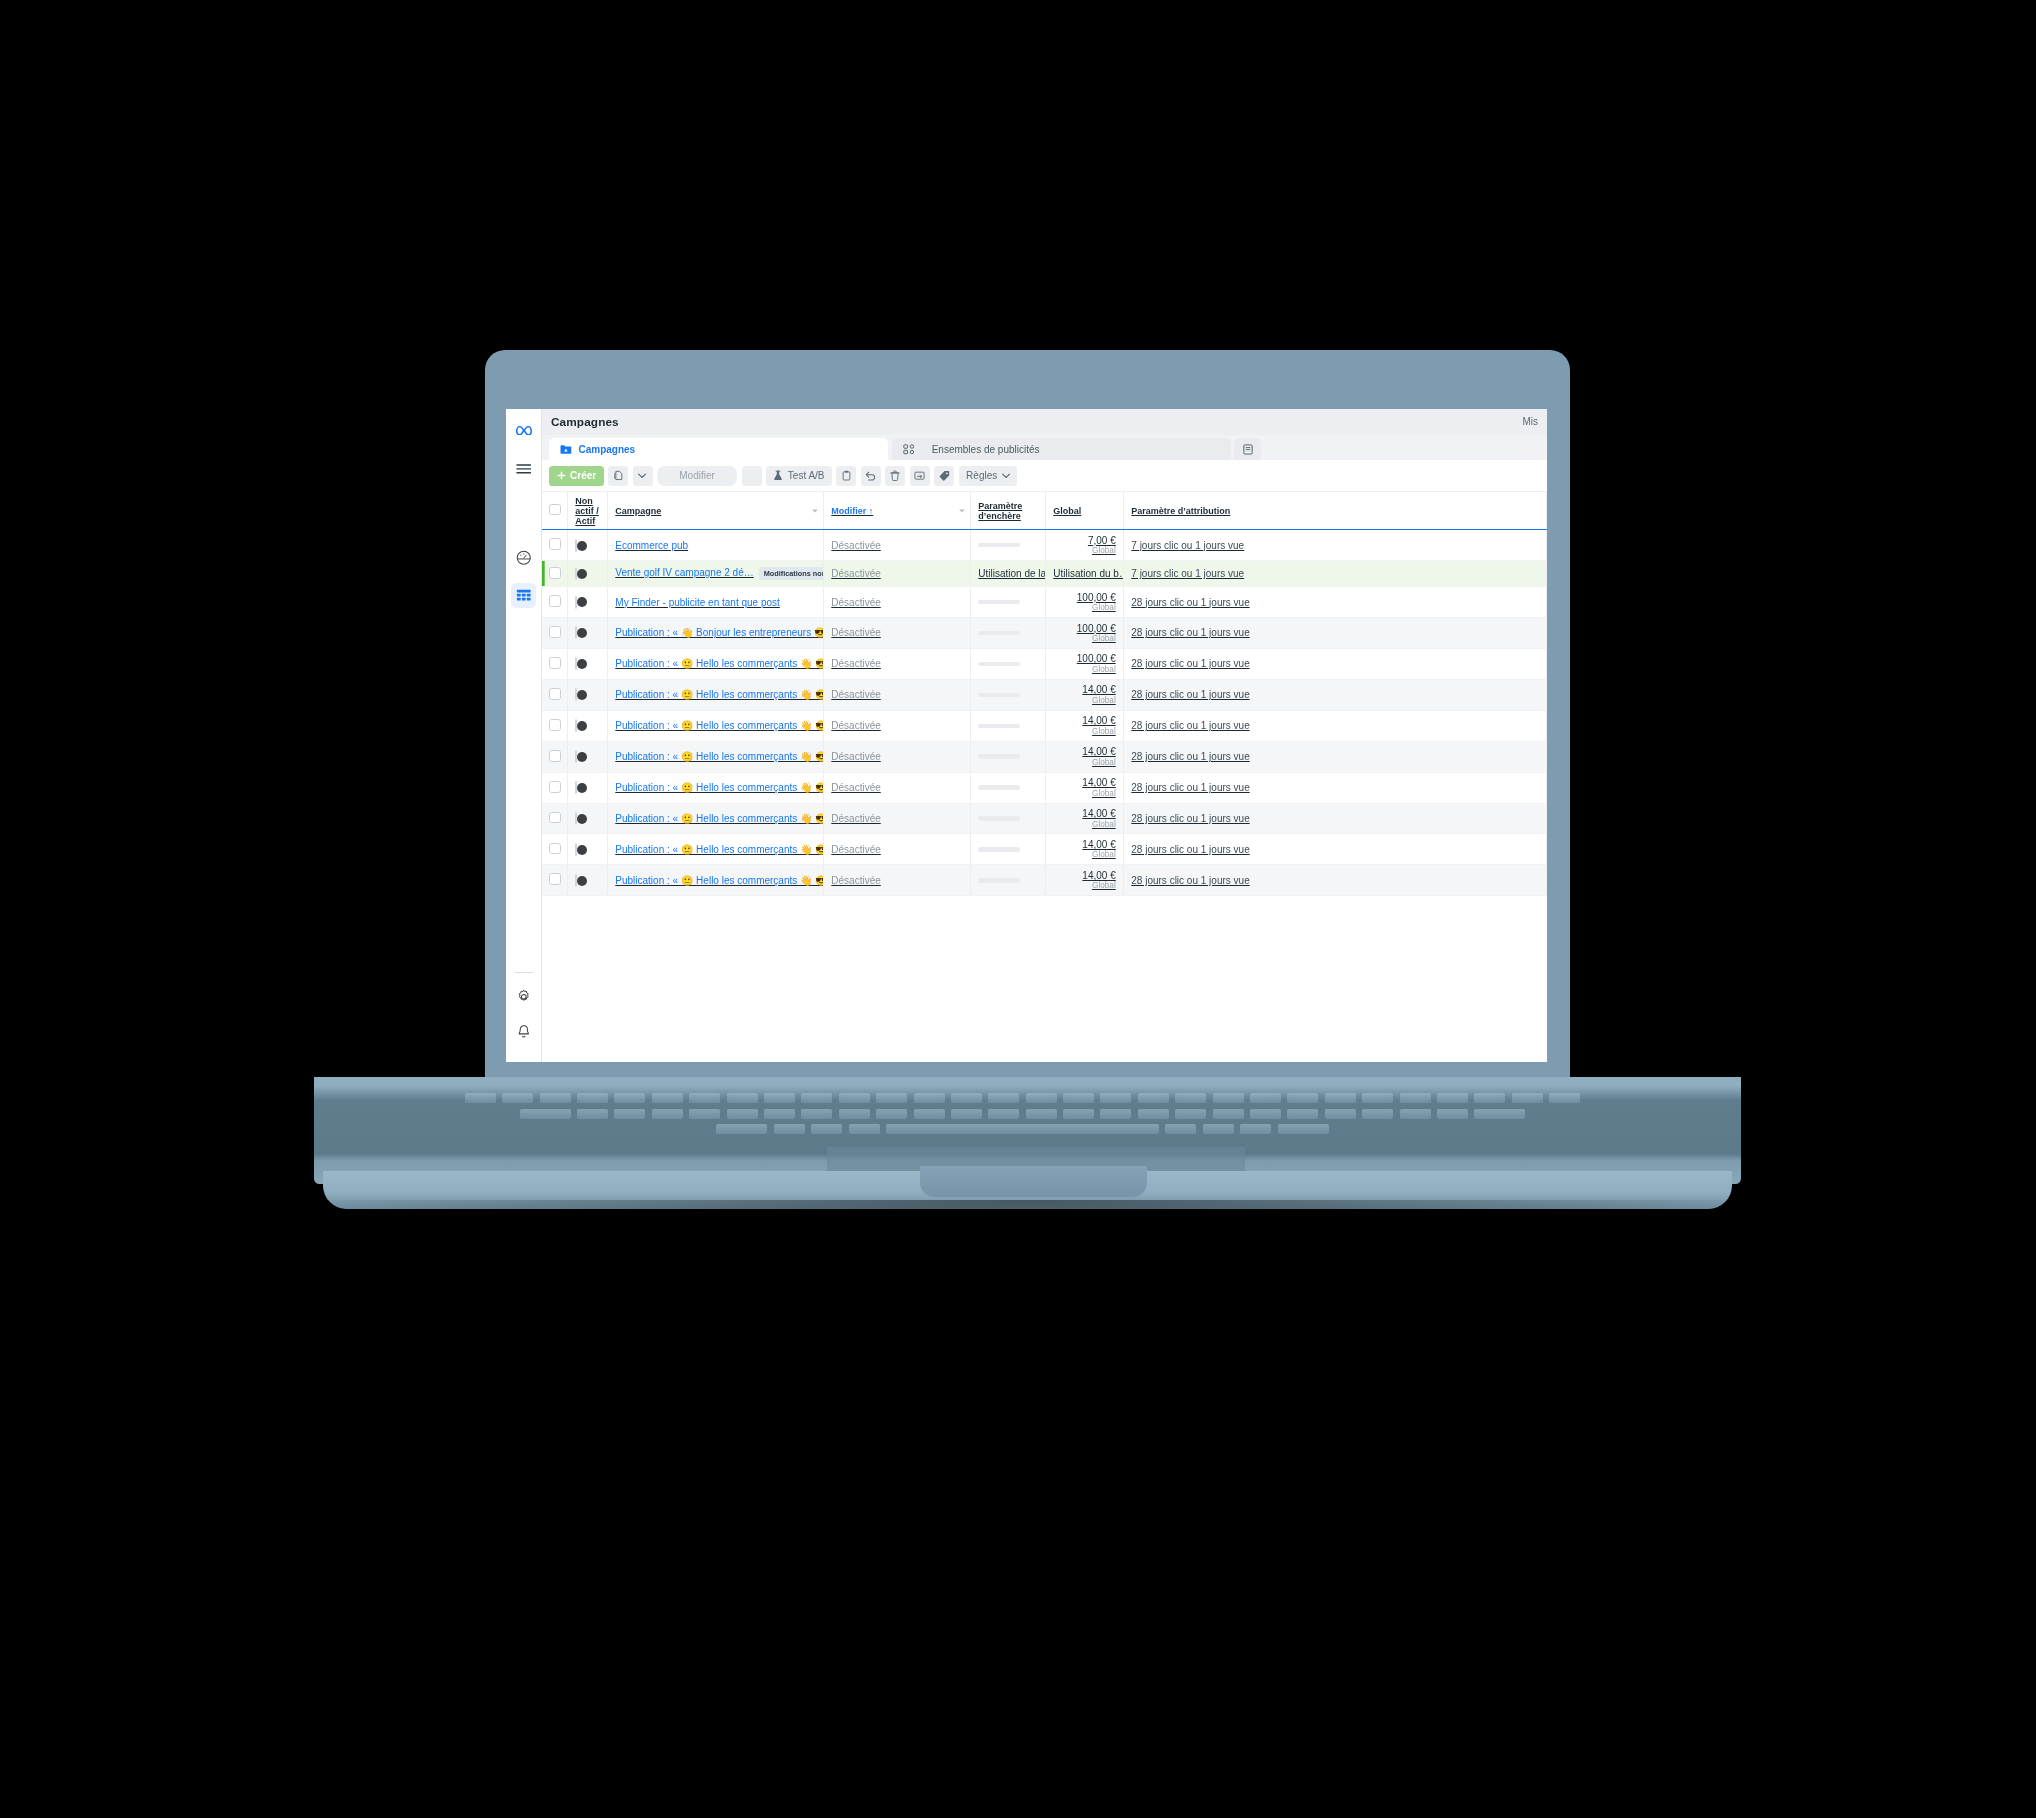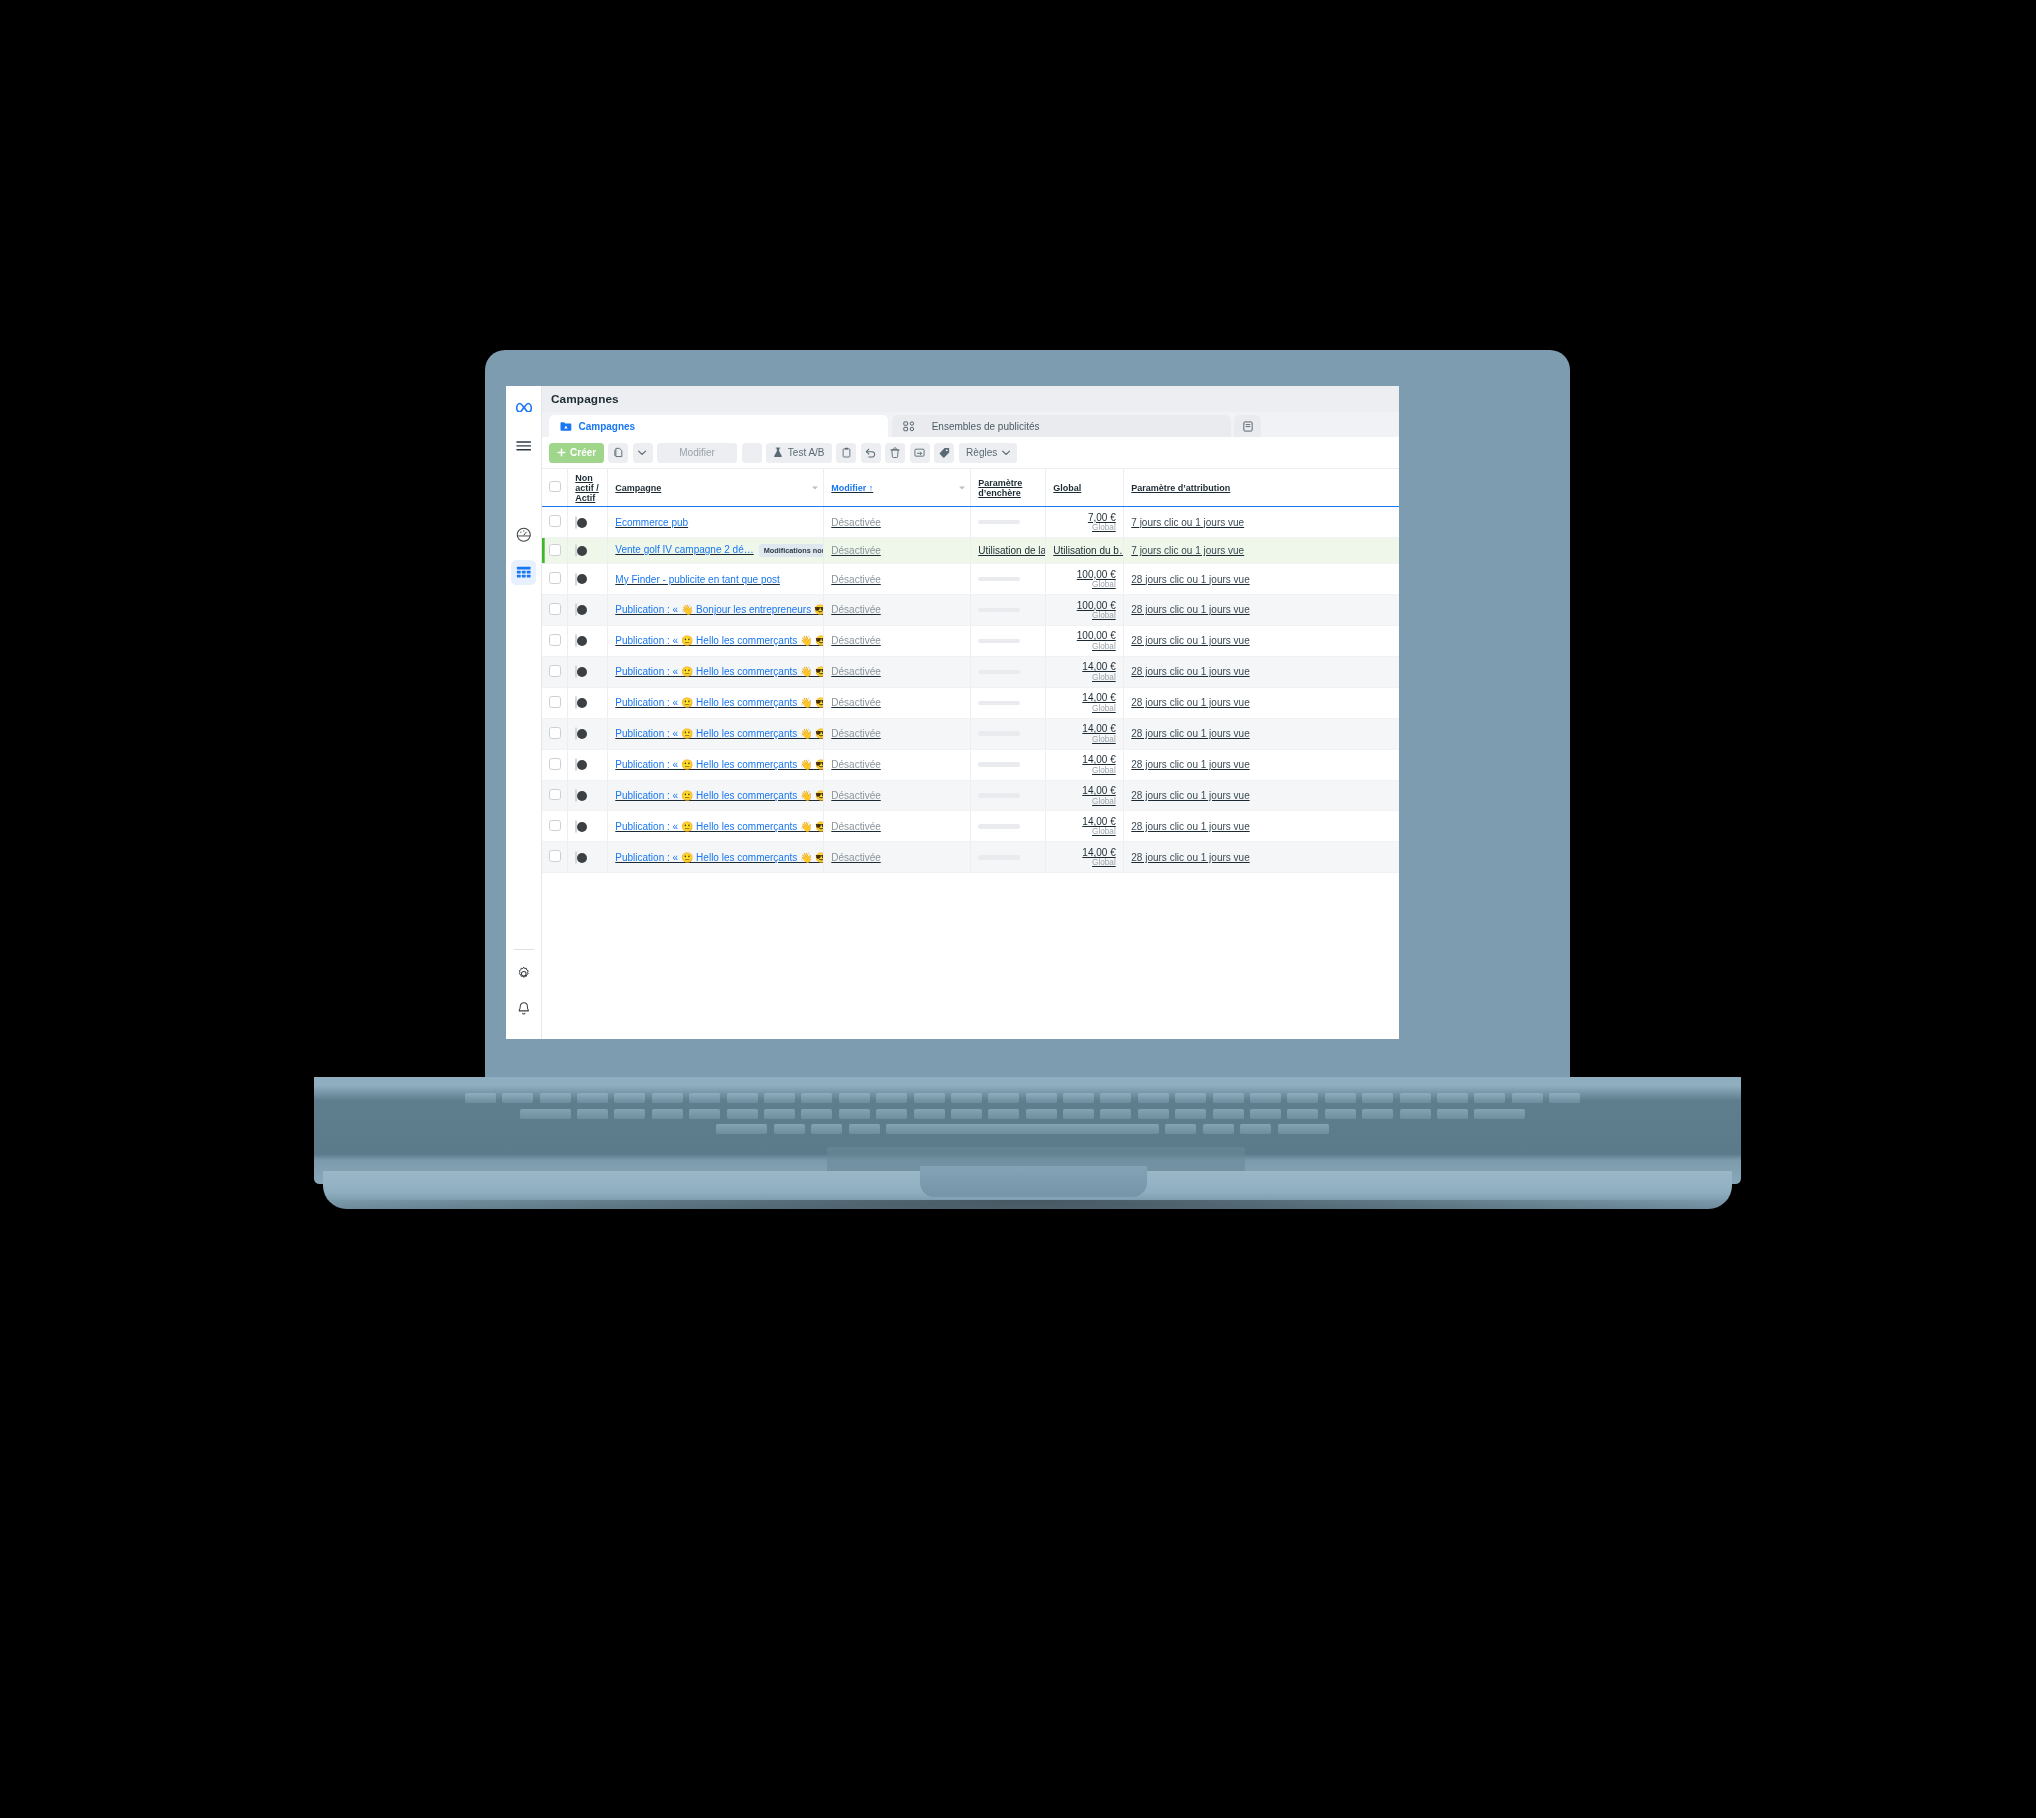--- a/index.html
+++ b/index.html
@@ -20,22 +20,22 @@
   
   #laptop-lid {
     position: absolute;
     left: 485px; top: 350px;
     width: 1085px; height: 727px;
     background: #7d9cb0;
     border-radius: 20px 20px 0 0;
   }
   #laptop-screen {
     position: absolute;
-    left: 506px; top: 386px;
-    width: 893px; height: 653px;
+    left: 506px; top: 409px;
+    width: 1041px; height: 653px;
     background: #22c55e;
     overflow: hidden;
   }
 
   
   #laptop-base {
     position: absolute;
     left: 314px; top: 1077px;
     width: 1427px; height: 107px;
     background: linear-gradient(180deg,#8fafc1 0%, #8fafc1 8%, #5e7d8d 22%, #5b7a8a 72%, #7c9bad 78%, #88a8ba 100%);
@@ -395,21 +395,21 @@
           </div>
 
           <div class="btn sq">
             <span>
               <svg width="8.2" height="5.5" viewBox="0 0 10 6">
                   <path d="M.8 1l4.2 4 4.2-4" fill="none" stroke="#5b6b75" stroke-width="1.5" stroke-linecap="round"></path>
                 </svg>
             </span>
           </div>
 
-          <div class="btn muted" style="width:80px;justify-content:center;">
+          <div class="btn muted" style="width:80px;justify-content:center;border-radius:8px;">
             <span>Modifier</span>
           </div>
 
           <div class="btn sq"></div>
 
           <div class="btn">
             <span>
               <svg width="10" height="11" viewBox="0 0 12 13">
                   <path d="M4.6 1.2v3.9L1.6 10.4c-.5.8 0 1.6.9 1.6h7c.9 0 1.4-.8.9-1.6L7.4 5.1V1.2z" fill="#5b6b75"></path>
                   <line x1="3.8" y1="1.2" x2="8.2" y2="1.2" stroke="#5b6b75" stroke-width="1.2" stroke-linecap="round"></line>

